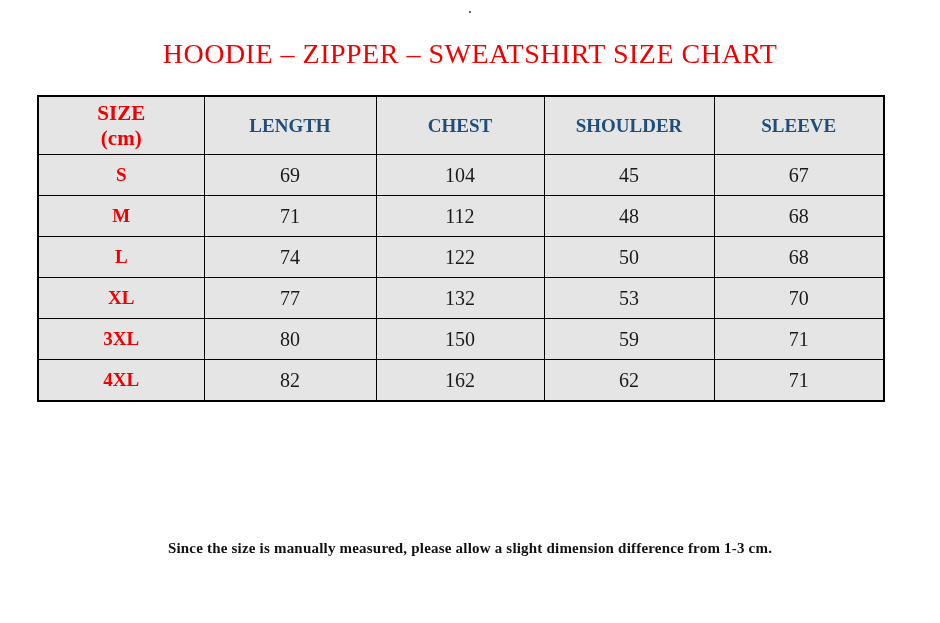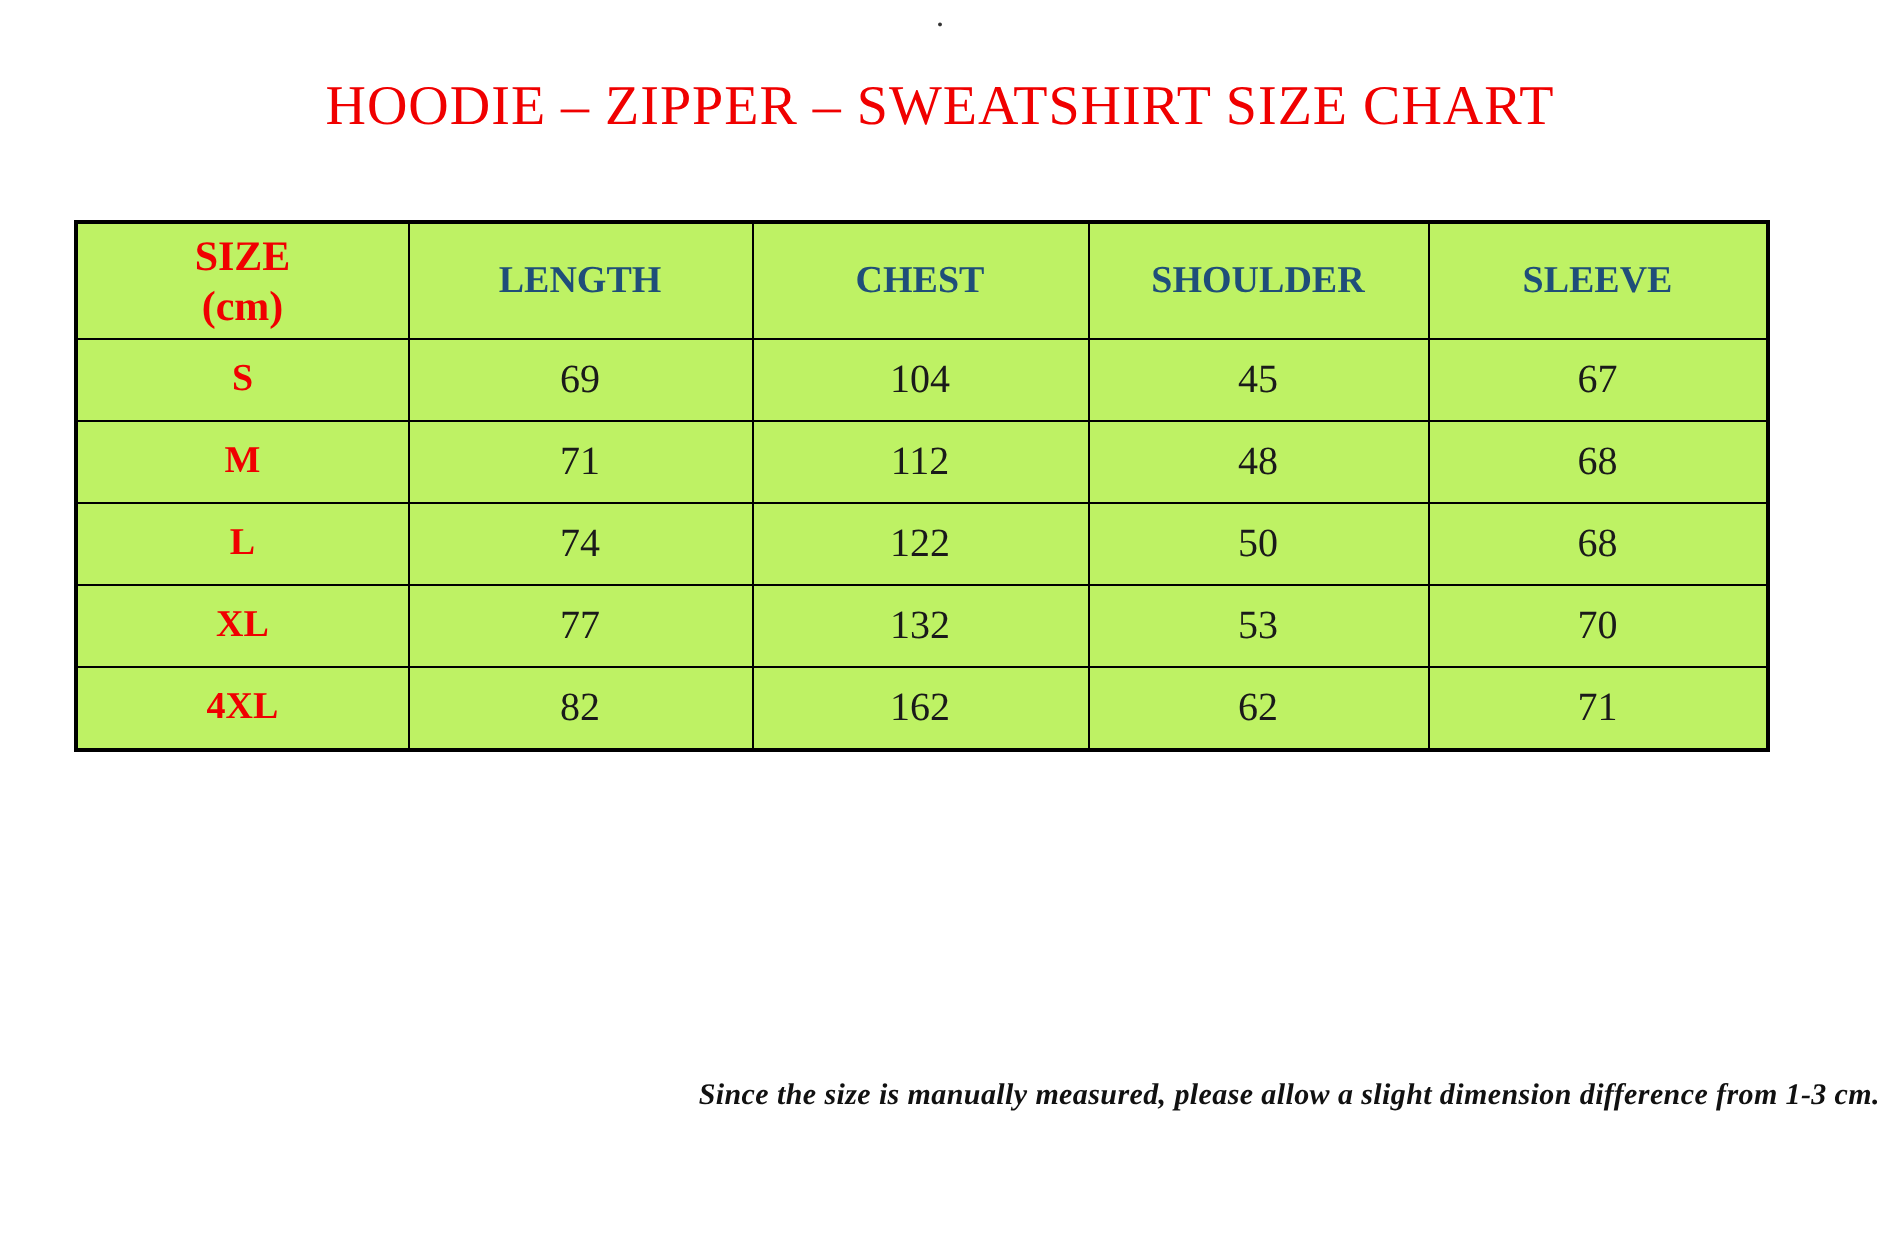--- a/index.html
+++ b/index.html
@@ -26,25 +26,25 @@
     margin:0;
     position:absolute;top:38px;left:0;right:0;
     text-align:center;
     color:var(--red);
     font-size:28px;
     font-weight:normal;
     letter-spacing:0.5px;
   }
   table.size-chart{
     position:absolute;
-    top:110px;left:37px;
+    top:95px;left:37px;
     width:846px;
     border-collapse:collapse;
     table-layout:fixed;
-    background:#bef264;
+    background:#e5e5e5;
   }
   table.size-chart, table.size-chart th, table.size-chart td{
     border:1px solid var(--border);
   }
   table.size-chart{border:2px solid var(--border);}
   col.c-size{width:166px;}
   col.c-length{width:172px;}
   col.c-chest{width:168px;}
   col.c-shoulder{width:170px;}
   col.c-sleeve{width:170px;}
@@ -70,26 +70,25 @@
     color:var(--ink);
   }
   tbody td.size-cell{
     color:var(--red);
     font-weight:bold;
     font-size:19px;
   }
   .footnote{
     margin:0;
     position:absolute;top:540px;left:0;right:0;
-    text-align:right;
+    text-align:center;
     color:#111;
     font-size:15px;
     font-weight:bold;
     letter-spacing:0.2px;
-    font-style:italic;
   }
 </style>
 </head>
 <body>
 
 <div class="top-dot">.</div>
 
 <h1 class="title">HOODIE – ZIPPER – SWEATSHIRT SIZE CHART</h1>
 
 <table class="size-chart">
@@ -136,20 +135,27 @@
         <td>68</td>
       </tr>
       <tr>
         <td class="size-cell">XL</td>
         <td>77</td>
         <td>132</td>
         <td>53</td>
         <td>70</td>
       </tr>
       <tr>
+        <td class="size-cell">3XL</td>
+        <td>80</td>
+        <td>150</td>
+        <td>59</td>
+        <td>71</td>
+      </tr>
+      <tr>
         <td class="size-cell">4XL</td>
         <td>82</td>
         <td>162</td>
         <td>62</td>
         <td>71</td>
       </tr>
     </tbody>
 </table>
 
 <p class="footnote">Since the size is manually measured, please allow a slight dimension difference from 1-3 cm.</p>

